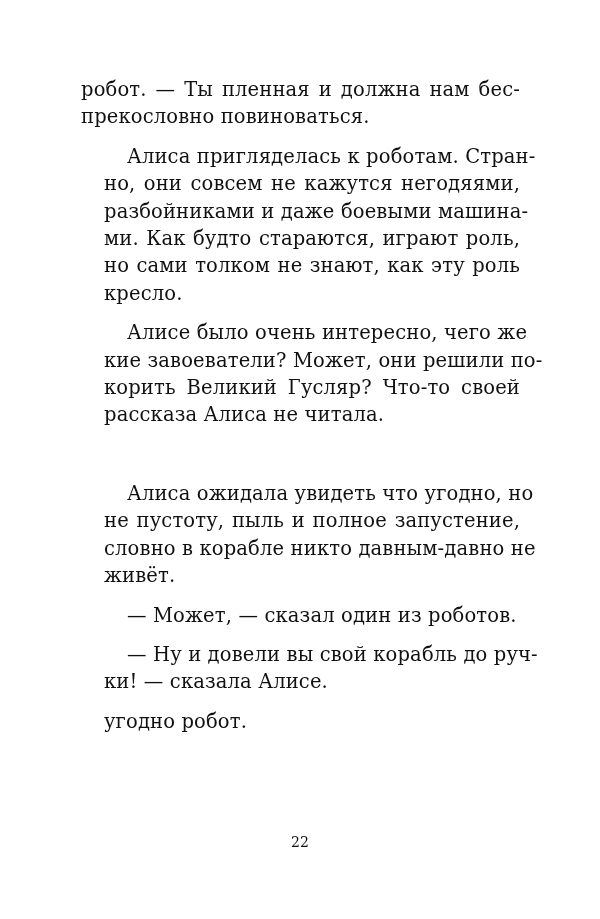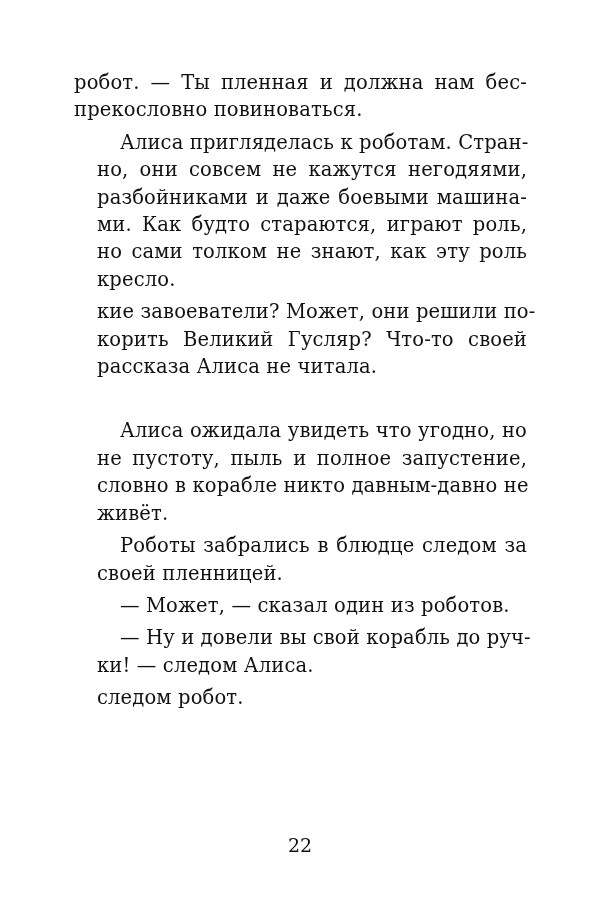--- a/index.html
+++ b/index.html
@@ -3,67 +3,64 @@
 <meta charset="utf-8">
 <style>
   html, body { margin: 0; padding: 0; background: #ffffff; }
   body { width: 600px; height: 919px; position: relative; overflow: hidden; }
   .page {
     position: absolute; left: 69px; top: 64px; width: 463px;
     font-family: "DejaVu Serif", "Liberation Serif", serif;
     font-size: 19.5px; line-height: 27.4px; color: #111111;
     text-align: justify; letter-spacing: 0.15px;
   }
-  .para { margin: 5px; text-indent: 23px; }
+  .para { margin: 12px; text-indent: 23px; }
   .para.cont { text-indent: 0; }
   .gap { height: 27px; }
   .line { display: block; text-align: justify; text-align-last: justify; white-space: nowrap; }
   .line.last { text-align-last: left; }
   .pagenum {
     position: absolute; left: 0; width: 600px; top: 834px; text-align: center;
-    font-family: "DejaVu Serif", "Liberation Serif", serif; font-size: 19px; color: #111111;
+    font-family: "DejaVu Serif", "Liberation Serif", serif; font-size: 14px; color: #111111;
   }
 </style>
 </head>
 <body>
 
 <div class="page">
   <p class="para cont">
     <span class="line">робот. — Ты пленная и должна нам бес-</span>
     <span class="line last">прекословно повиноваться.</span>
   </p>
   <p class="para">
     <span class="line" style="padding-left:23px">Алиса пригляделась к роботам. Стран-</span>
     <span class="line">но, они совсем не кажутся негодяями,</span>
     <span class="line">разбойниками и даже боевыми машина-</span>
     <span class="line">ми. Как будто стараются, играют роль,</span>
     <span class="line">но сами толком не знают, как эту роль</span>
     <span class="line last">кресло.</span>
   </p>
   <p class="para">
+    <span class="line" style="padding-left:23px">Алисе было очень интересно, чего же</span>
     <span class="line">кие завоеватели? Может, они решили по-</span>
     <span class="line">корить Великий Гусляр? Что-то своей</span>
     <span class="line last">рассказа Алиса не читала.</span>
   </p>
   <div class="gap"></div>
   <p class="para">
     <span class="line" style="padding-left:23px">Алиса ожидала увидеть что угодно, но</span>
     <span class="line">не пустоту, пыль и полное запустение,</span>
     <span class="line">словно в корабле никто давным-давно не</span>
     <span class="line last">живёт.</span>
   </p>
   <p class="para">
-    <span class="line" style="padding-left:23px">Роботы забрались в блюдце следом за</span>
-    <span class="line last">своей пленницей.</span>
-  </p>
-  <p class="para">
     <span class="line last" style="padding-left:23px">— Может, — сказал один из роботов.</span>
   </p>
   <p class="para">
     <span class="line" style="padding-left:23px">— Ну и довели вы свой корабль до руч-</span>
-    <span class="line last">ки! — следом Алиса.</span>
+    <span class="line last">ки! — сказала Алисе.</span>
   </p>
   <p class="para">
-    <span class="line last">следом робот.</span>
+    <span class="line last">угодно робот.</span>
   </p>
 </div>
 
 <div class="pagenum">22</div>
 
 </body></html>

